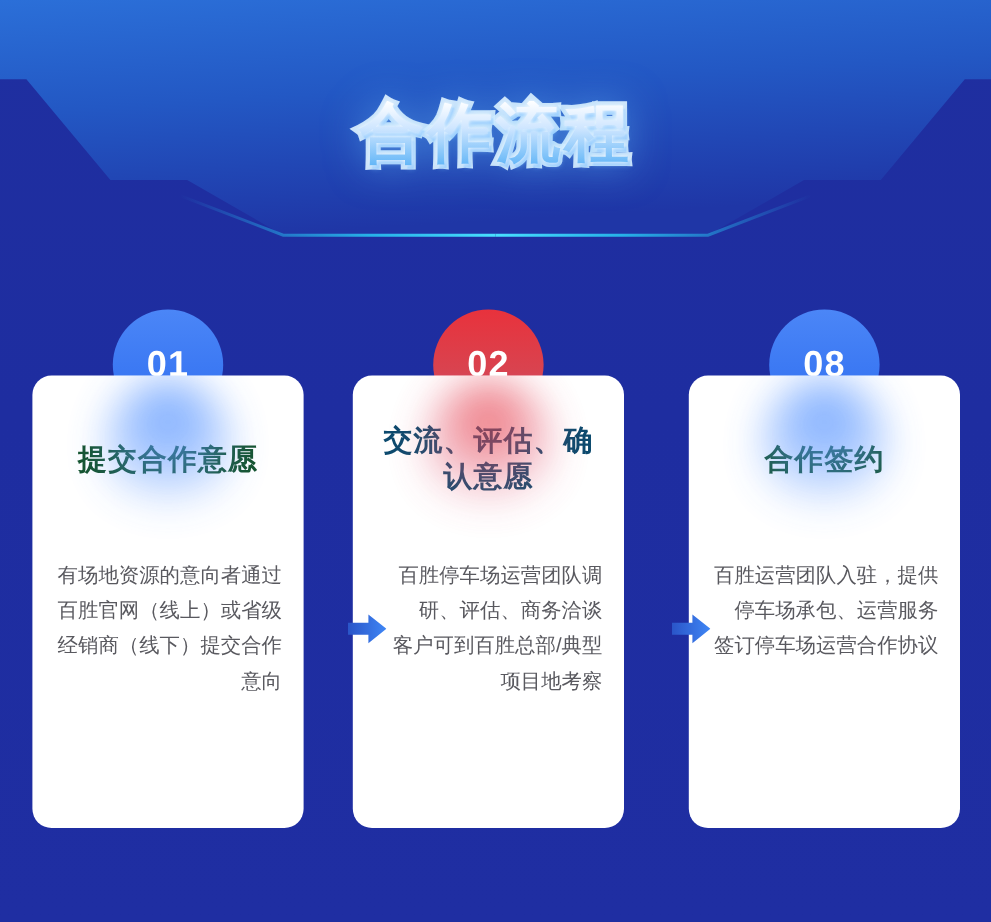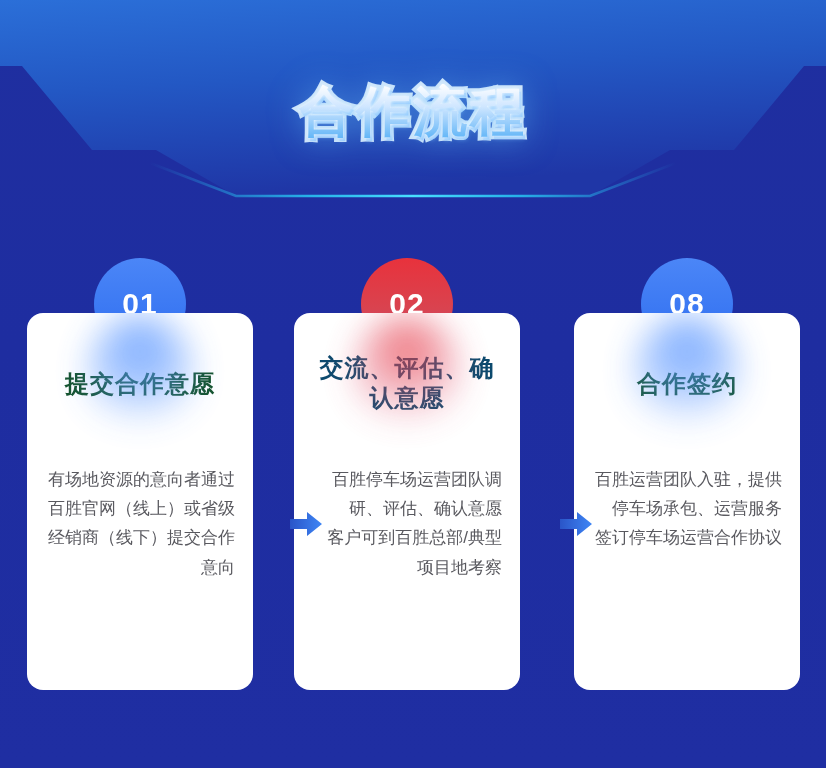--- a/index.html
+++ b/index.html
@@ -239,21 +239,21 @@
     </div>
 
     <div class="step step--2">
       <div class="badge badge--red">
         <span class="badge-num">02</span>
       </div>
       <div class="card card--2">
         <div class="badge-glow glow--red"></div>
         <div class="card-heading heading--red">交流、评估、确认意愿</div>
         <div class="card-body">
-          <p>百胜停车场运营团队调研、评估、确认意愿</p>
+          <p>百胜停车场运营团队调研、评估、商务洽谈</p>
           <p>客户可到百胜总部/典型项目地考察</p>
         </div>
       </div>
     </div>
 
     <div class="step step--3">
       <div class="badge badge--blue">
         <span class="badge-num">08</span>
       </div>
       <div class="card card--3">

